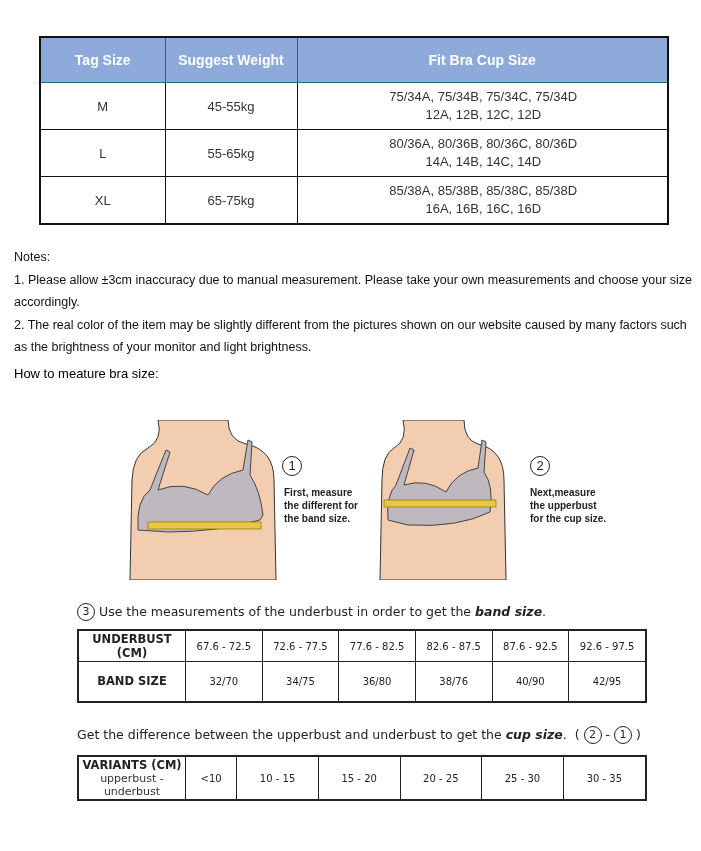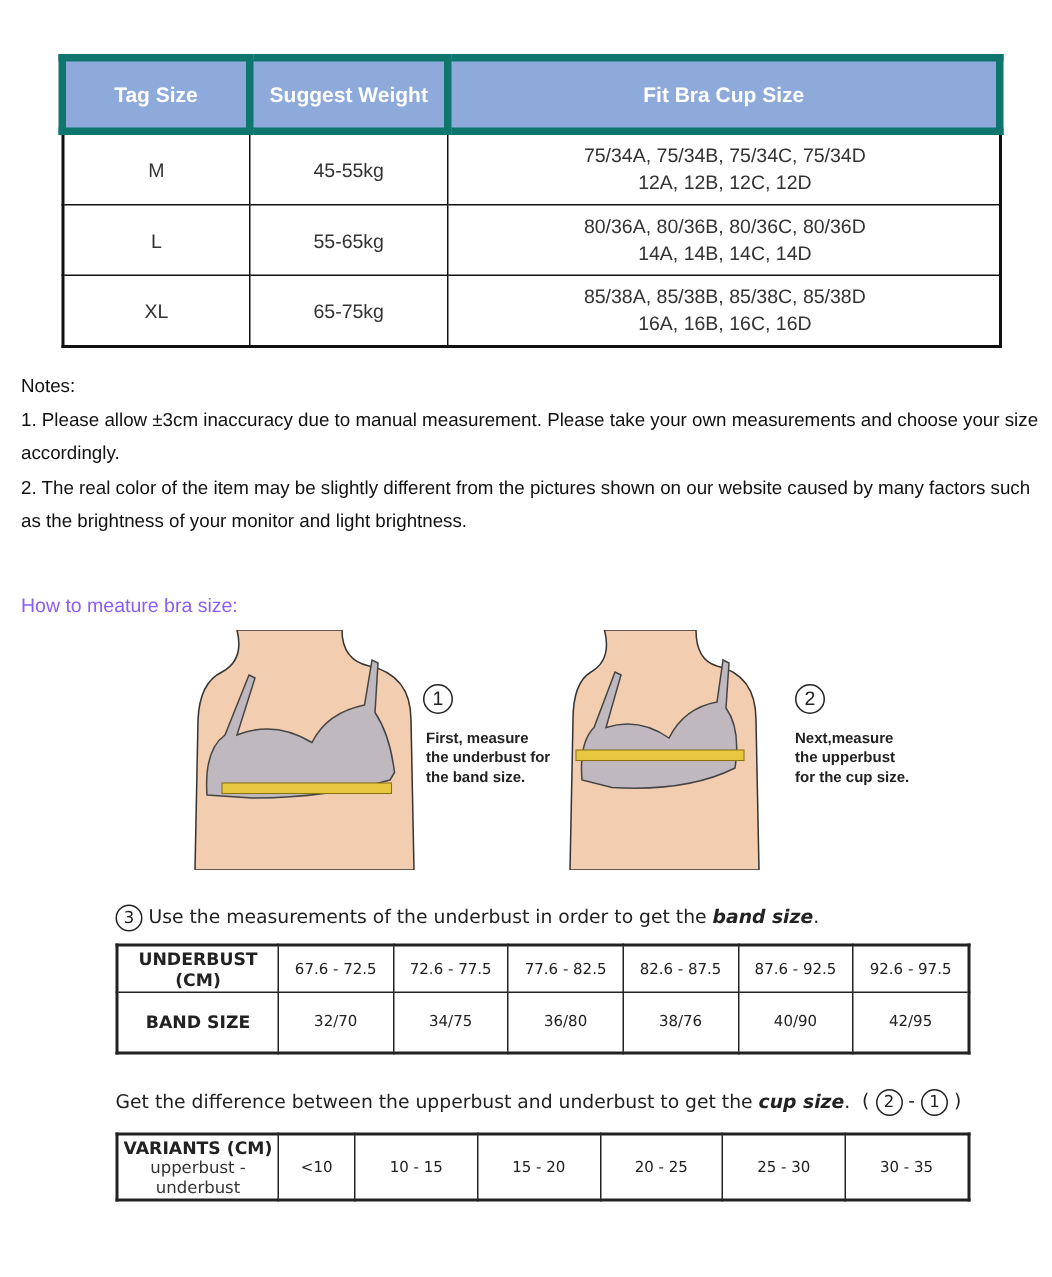--- a/index.html
+++ b/index.html
@@ -1,28 +1,28 @@
 <!DOCTYPE html>
 <html><head>
 <meta charset="utf-8">
 <style>
   html,body{margin:0;padding:0;background:#ffffff;}
   body{width:701px;height:851px;position:relative;overflow:hidden;font-family:"Liberation Sans",sans-serif;color:#222;}
   .abs{position:absolute;}
 
   
   table.size{position:absolute;left:39px;top:36px;width:630px;border-collapse:collapse;border:2px solid #111;}
-  table.size th{background:#8eaadb;color:#fff;font-weight:bold;font-size:14px;height:42px;border:5px solid #0f766e;text-align:center;}
+  table.size th{background:#8eaadb;color:#fff;font-weight:bold;font-size:14px;height:42px;border:1px solid #0f766e;text-align:center;}
   table.size td{font-size:13px;color:#333;border:1px solid #111;height:44px;text-align:center;}
   table.size td.cup{text-align:center;padding-left:3px;line-height:18px;}
   table.size col.c1{width:125px;} table.size col.c2{width:132px;}
 
   
   .notes{left:14px;top:246px;width:680px;font-size:12.5px;line-height:22.5px;color:#111;}
-  .howto{left:14px;top:396px;font-size:13px;color:#8b5cf6;}
+  .howto{left:14px;top:366px;font-size:13px;color:#000000;}
 
   
   .fig{position:absolute;}
   .num{position:absolute;width:18px;height:18px;border:1.3px solid #222;border-radius:50%;font-size:13px;line-height:18px;text-align:center;color:#222;}
   .cap{position:absolute;font-size:10px;line-height:13px;color:#222;font-weight:bold;}
 
   
   .step{position:absolute;font-family:"DejaVu Sans",sans-serif;font-size:12.5px;color:#222;}
   .circ{display:inline-block;width:16px;height:16px;border:1.3px solid #222;border-radius:50%;text-align:center;line-height:16px;font-size:11px;vertical-align:middle;}
   table.grid{position:absolute;left:77px;width:570px;border-collapse:collapse;border:2px solid #222;font-family:"DejaVu Sans",sans-serif;}
@@ -71,21 +71,21 @@
 <div class="abs howto">How to meature bra size:</div>
 
 <svg class="fig" style="left:128px;top:420px" width="150" height="160" viewBox="0 0 150 160">
   <path d="M30 0 Q35 20 20 28 Q5 35 4 60 L2 160 L148 160 L146 60 Q146 30 118 24 Q100 20 100 0 Z" fill="#f3cdb0" stroke="#333" stroke-width="1"></path>
   <path d="M10 110 Q8 80 22 70 L38 30 L42 32 L30 70 Q55 60 80 75 Q90 55 115 50 L120 20 L124 22 L122 55 Q132 70 135 95 L132 100 Q90 112 40 112 Z" fill="#bfb8bf" stroke="#444" stroke-width="1"></path>
   <rect x="20" y="102" width="113" height="7" fill="#e8c840" stroke="#8a7410" stroke-width="0.7"></rect>
 </svg>
 <div class="num" style="left:282px;top:456px">1</div>
 <div class="cap" style="left:284px;top:486px">
   <div>First, measure</div>
-  <div>the underbust for</div>
+  <div>the different for</div>
   <div><span>the </span><b>band size</b><span>.</span></div>
 </div>
 
 <svg class="fig" style="left:378px;top:420px" width="130" height="160" viewBox="0 0 130 160">
   <path d="M25 0 Q30 20 16 28 Q4 35 4 60 L2 160 L128 160 L126 60 Q126 30 100 24 Q86 20 86 0 Z" fill="#f3cdb0" stroke="#333" stroke-width="1"></path>
   <path d="M10 100 Q8 75 18 65 L32 28 L36 30 L26 65 Q48 58 68 72 Q78 52 100 48 L104 20 L108 22 L106 52 Q116 66 112 92 Q80 108 30 105 Z" fill="#bfb8bf" stroke="#444" stroke-width="1"></path>
   <rect x="6" y="80" width="112" height="7" fill="#e8c840" stroke="#8a7410" stroke-width="0.7"></rect>
 </svg>
 <div class="num" style="left:530px;top:456px">2</div>
 <div class="cap" style="left:530px;top:486px">

